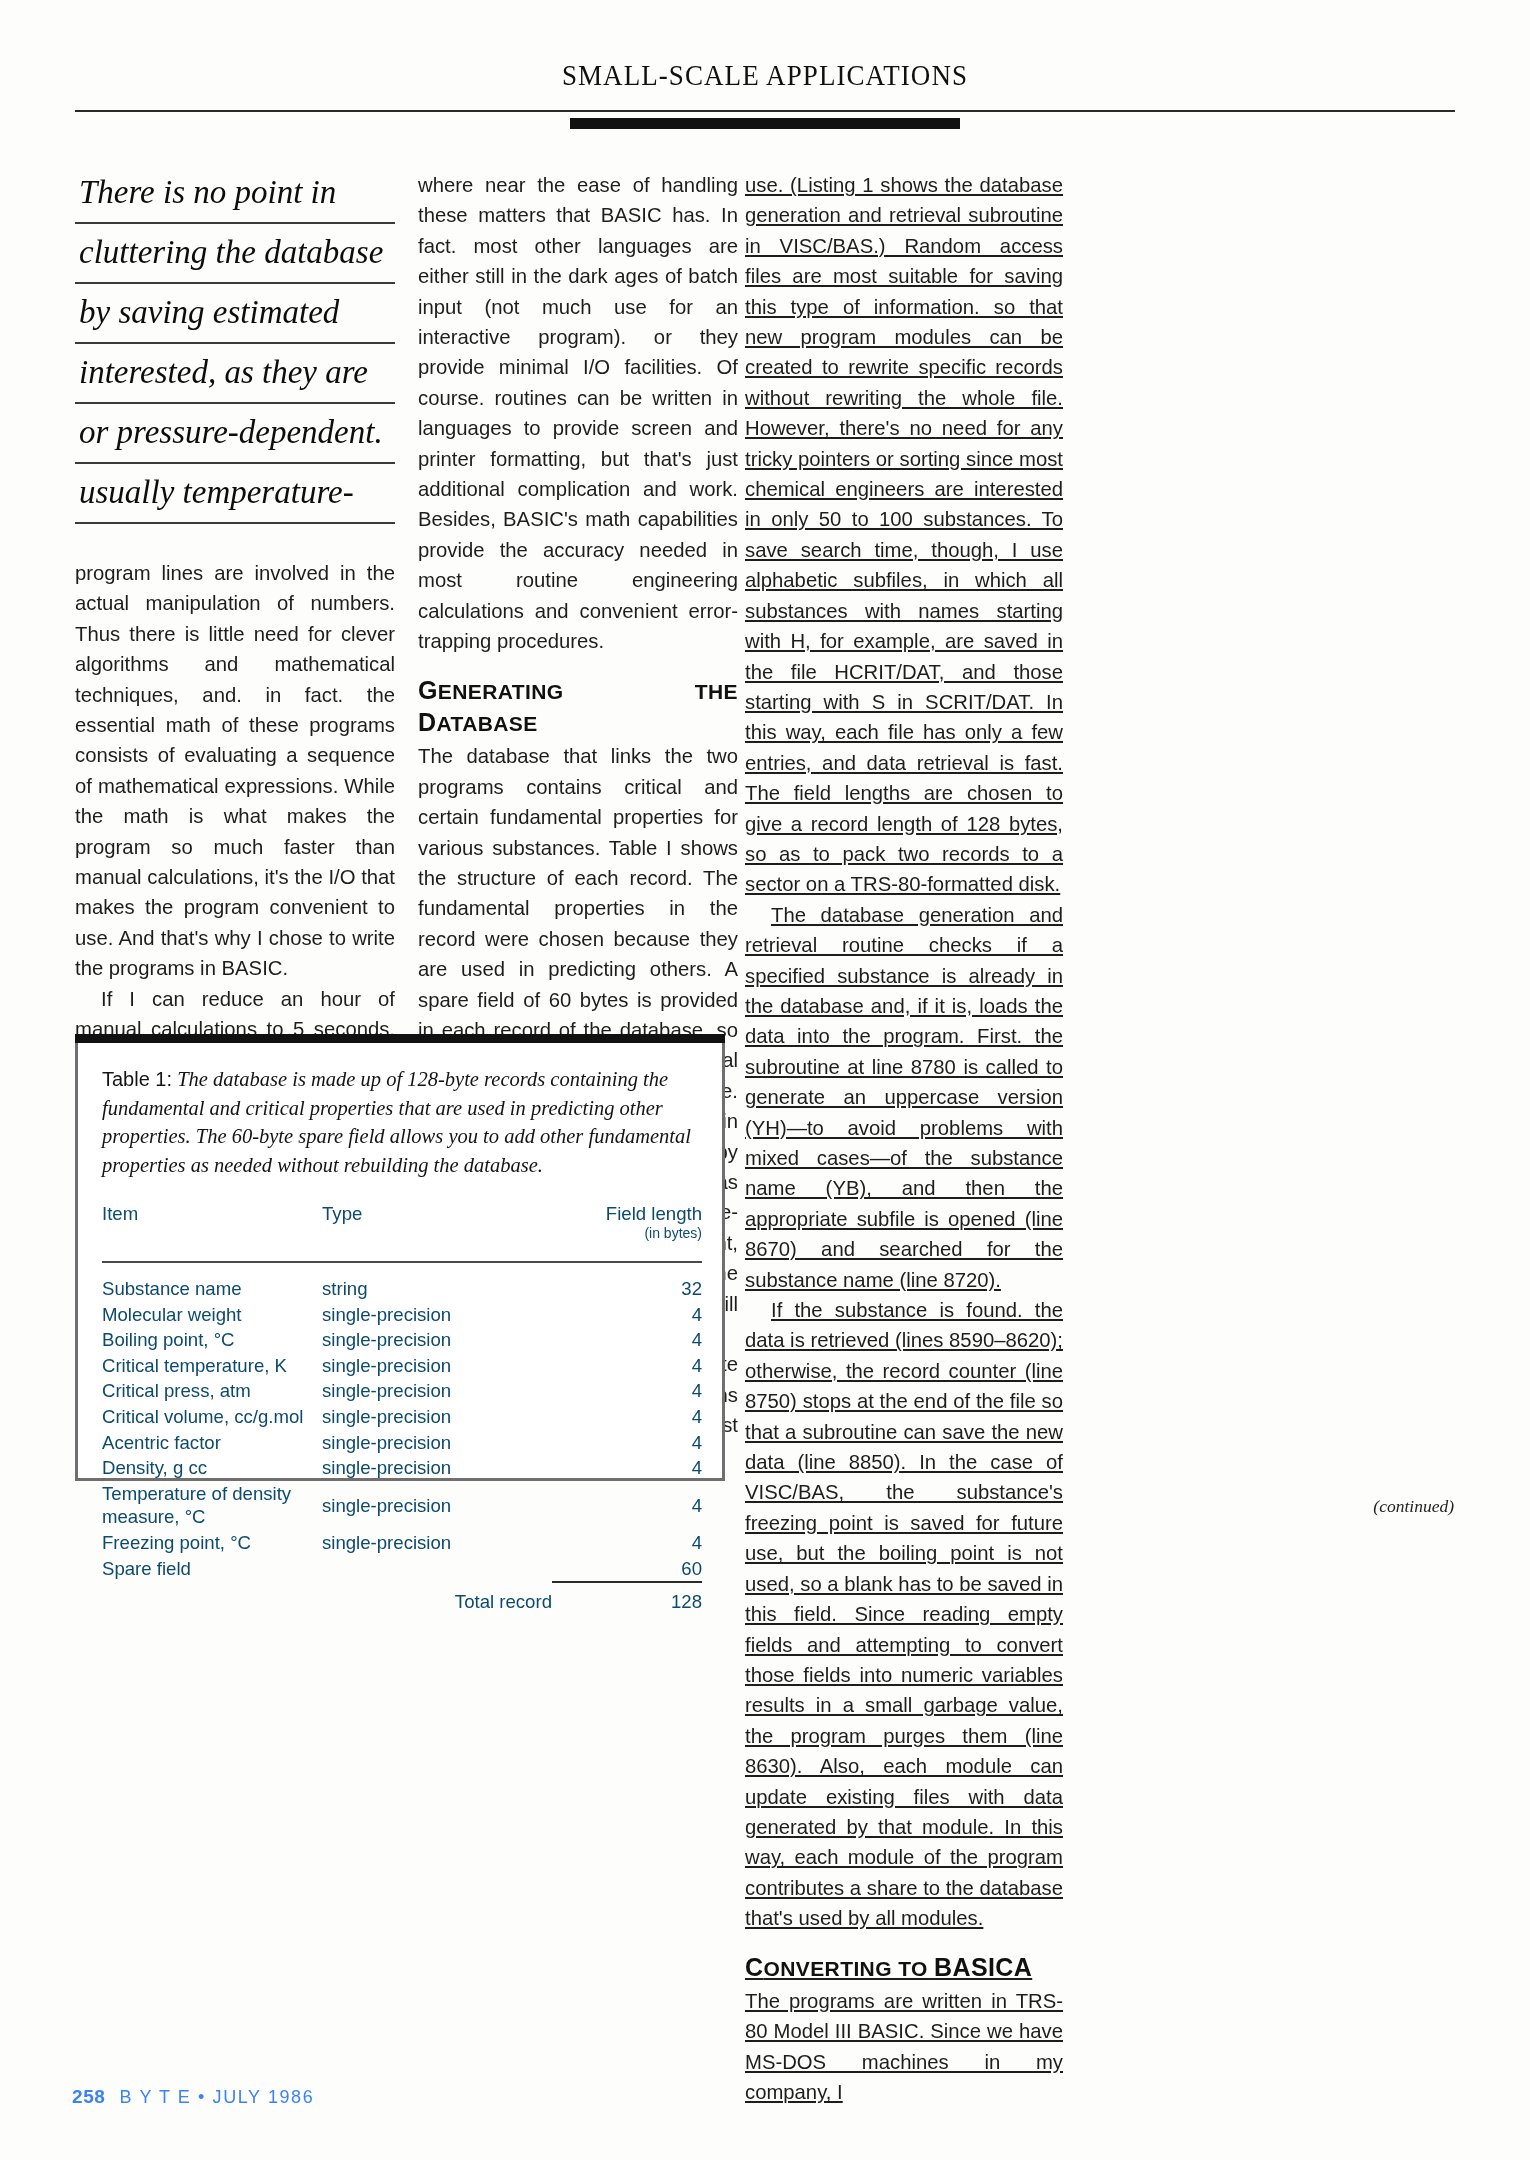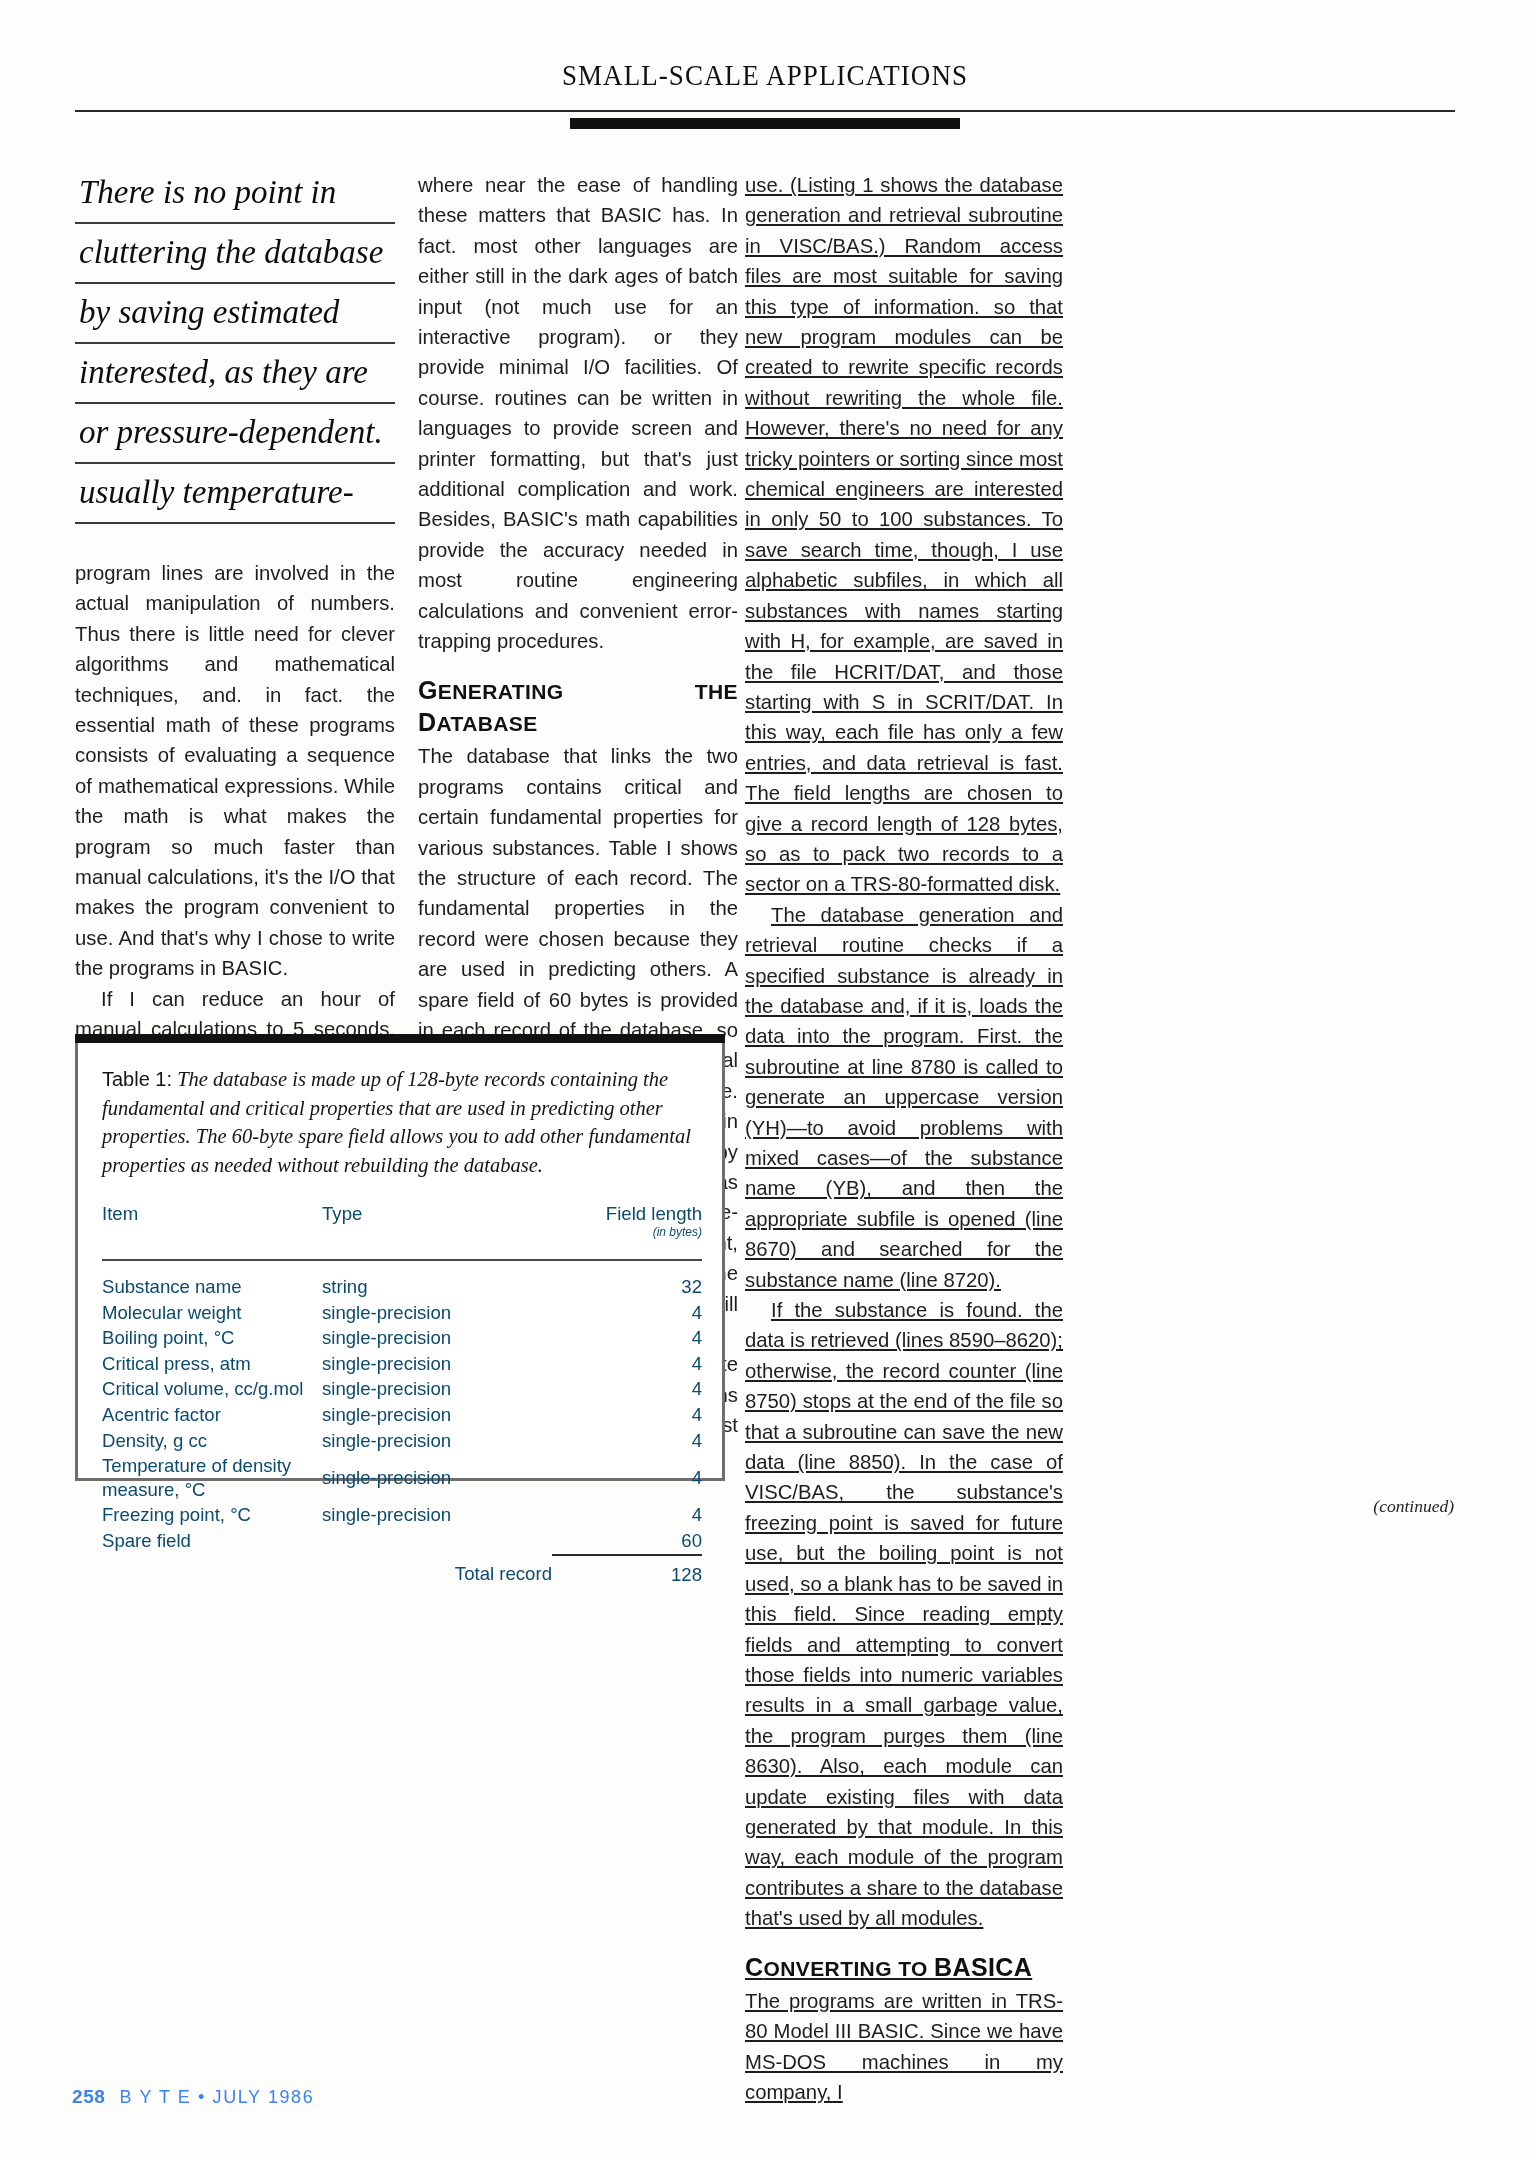--- a/index.html
+++ b/index.html
@@ -160,21 +160,21 @@
   }
   table.props th {
     font-weight: normal;
     text-align: left;
     padding: 0 0 4px 0;
     vertical-align: top;
     font-size: 18.6px;
   }
   table.props th.c-type { width: 230px; }
   table.props th.c-len  { width: 150px; text-align: right; }
-  table.props th .sub { display: block; font-size: 12px; font-style: italic; }
+  table.props th .sub { display: block; font-size: 14px; }
 
   table.props tr.head-rule th {
     border-bottom: 2px solid #4a4a4a;
     height: 16px;
     padding: 0;
   }
   table.props td {
     padding: 1px 0;
     line-height: 23.6px;
   }
@@ -298,20 +298,25 @@
             <td>Molecular weight</td>
             <td>single-precision</td>
             <td class="len">4</td>
           </tr>
           <tr>
             <td>Boiling point, °C</td>
             <td>single-precision</td>
             <td class="len">4</td>
           </tr>
           <tr>
+            <td>Critical temperature, K</td>
+            <td>single-precision</td>
+            <td class="len">4</td>
+          </tr>
+          <tr>
             <td>Critical press, atm</td>
             <td>single-precision</td>
             <td class="len">4</td>
           </tr>
           <tr>
             <td>Critical volume, cc/g.mol</td>
             <td>single-precision</td>
             <td class="len">4</td>
           </tr>
           <tr>

